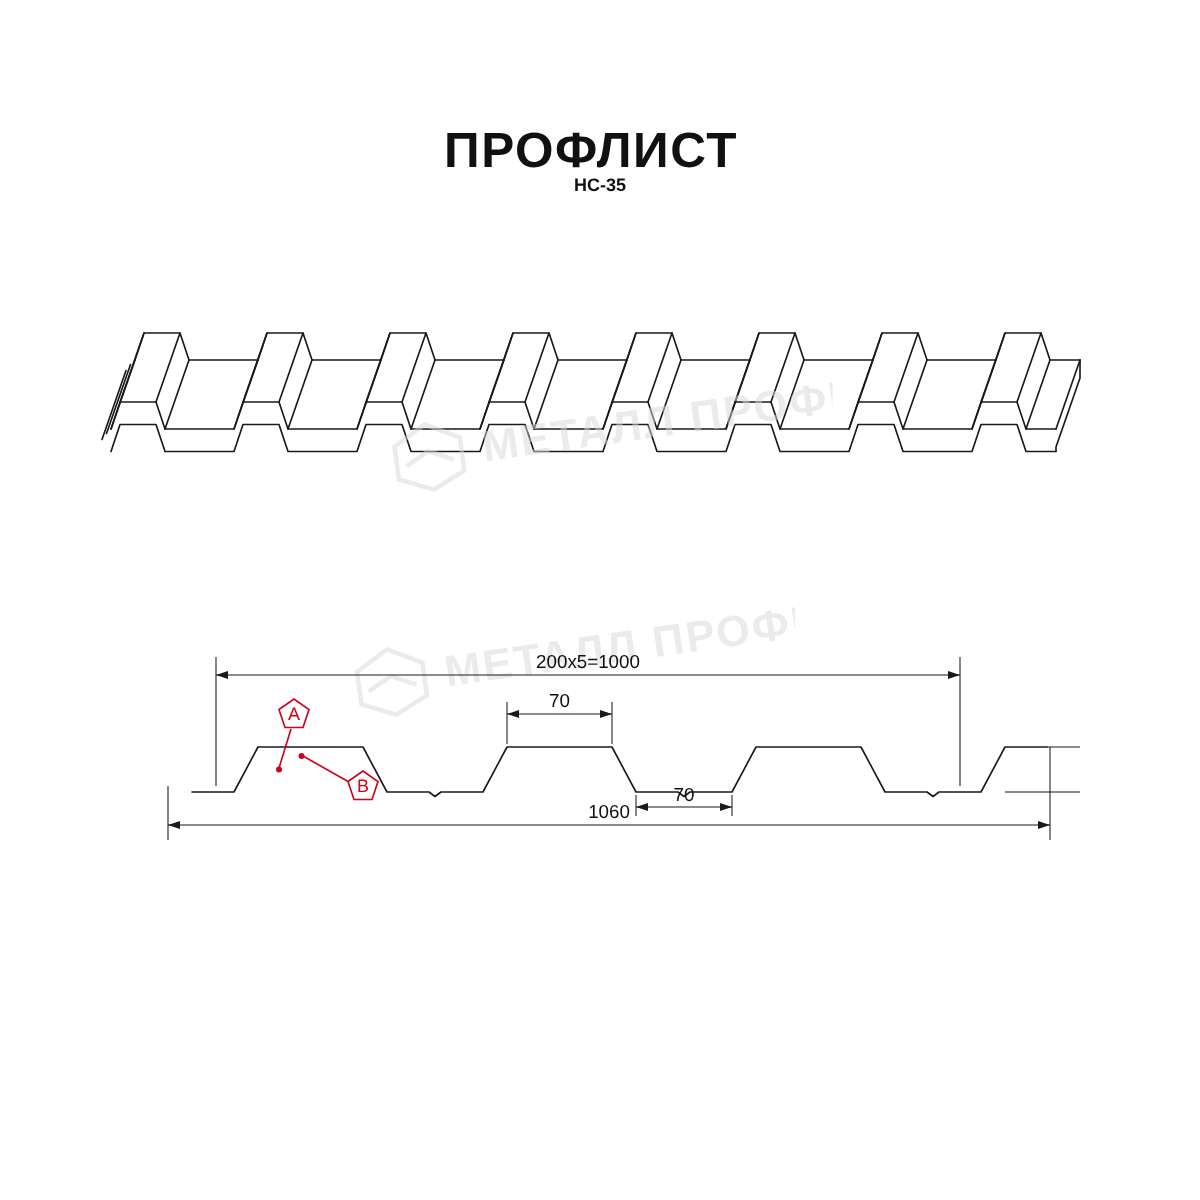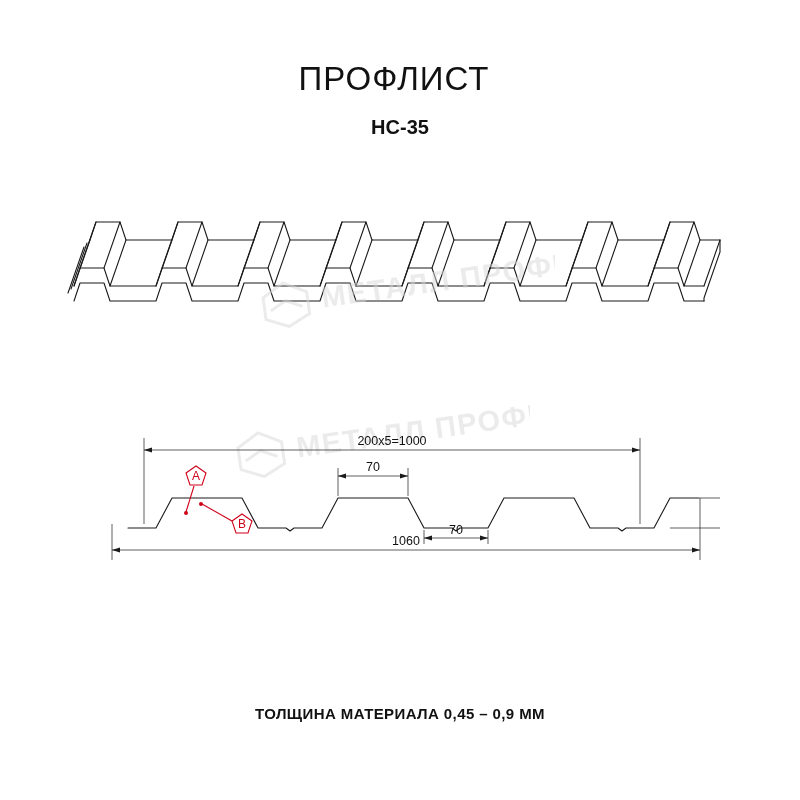--- a/index.html
+++ b/index.html
@@ -15,36 +15,36 @@
     position: relative;
     overflow: hidden;
   }
   .page {
     position: relative;
     width: 800px;
     height: 800px;
   }
   .title {
     position: absolute;
-    top: 60px;
+    top: 81px;
     left: 0;
     width: 788px;
     text-align: center;
     font-size: 33px;
-    font-weight: normal;
+    font-weight: bold;
     letter-spacing: 1px;
     color: #111;
   }
   .subtitle {
     position: absolute;
     top: 116px;
     left: 0;
     width: 800px;
     text-align: center;
-    font-size: 20px;
+    font-size: 12px;
     font-weight: bold;
     color: #111;
   }
   .footer-note {
     position: absolute;
     top: 705px;
     left: 0;
     width: 800px;
     text-align: center;
     font-size: 15px;
@@ -245,15 +245,14 @@
       </g>
       <g>
         <polygon points="132,101 142,94 152,101 148,113 136,113" fill="none" stroke="#d0021b" stroke-width="1.1"></polygon>
         <text class="balloon-text" x="142" y="108" text-anchor="middle">B</text>
         <path d="M132 101 L102 84" stroke="#d0021b" stroke-width="1.1" fill="none"></path>
         <circle cx="101" cy="84" r="2" fill="#d0021b"></circle>
       </g>
     </svg>
   </div>
 
-  <div class="footer-note">ТОЛЩИНА МАТЕРИАЛА 0,45 – 0,9 ММ</div>
 
 </div>
 
 </body></html>

